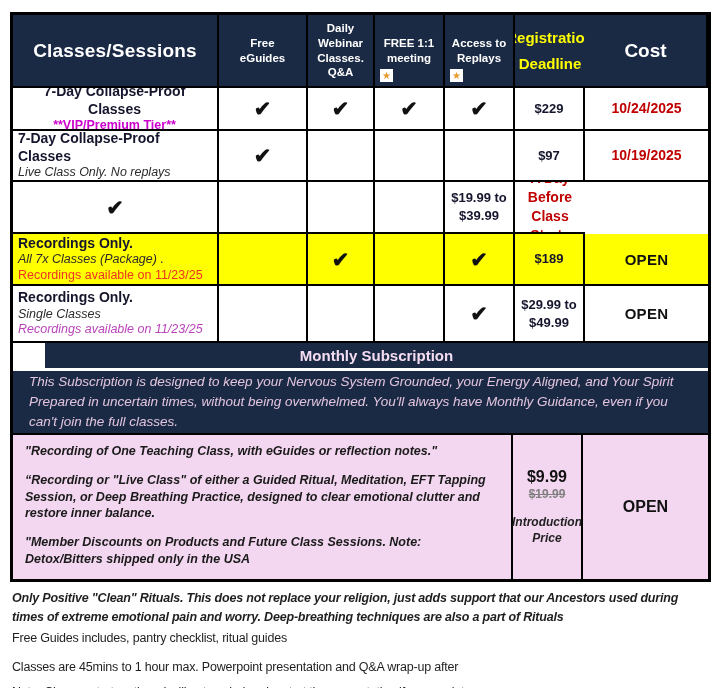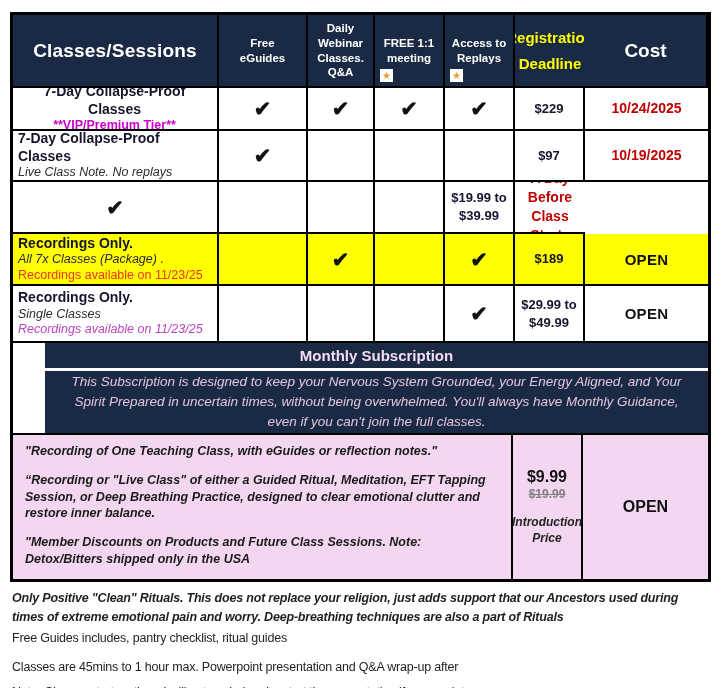--- a/index.html
+++ b/index.html
@@ -56,22 +56,22 @@
   .deadline-open { font-size: 15px; font-weight: bold; color: #111; letter-spacing: .3px; }
 
   
   .subbar {
     background: #1b2a44; height: 25px; margin-bottom: 3px;
     display: flex; align-items: center; justify-content: center; margin-left: 32px;
   }
   .subbar-title { color: #f4ddf2; font-size: 15px; font-weight: bold; }
   .subdesc {
     background: #1b2a44; height: 62px; padding: 5px 16px;
-    display: flex; align-items: center; justify-content: center; text-align: center;
-    color: #e2c4de; font-style: italic; font-size: 13.5px; line-height: 1.5; margin-left: 32px;
+    display: flex; align-items: center; justify-content: center; text-align: left;
+    color: #e2c4de; font-style: italic; font-size: 13.5px; line-height: 1.5;
   }
   .pinkgrid { display: grid; grid-template-columns: 500px 70px 1fr; border-top: 2px solid #000; min-height: 146px; }
   .pinkcell { background: #f3d7f0; border-right: 2px solid #000; }
   .pinkcell.lastcol { border-right: none; }
   .benefits { padding: 8px 12px; font-weight: bold; font-style: italic; font-size: 12.5px; color: #1a1a1a; line-height: 1.34; }
   .benefits .b { margin-bottom: 12px; }
   .benefits .b:last-child { margin-bottom: 0; }
   .pricecell { display: flex; flex-direction: column; align-items: center; justify-content: center; text-align: center; }
   .price-now { font-size: 16px; font-weight: bold; color: #111; }
   .price-old { font-size: 12px; font-weight: bold; color: #808080; text-decoration: line-through; margin-top: 1px; }
@@ -149,21 +149,21 @@
           <span class="cost-val pre">$229</span>
         </div>
       <div class="cell lastcol">
           <span class="deadline-red pre">10/24/2025</span>
         </div>
     </div>
 
     <div class="trow r2">
       <div class="cell namecell">
         <span class="row-title">7-Day Collapse-Proof Classes</span>
-        <span class="row-sub">Live Class Note. No replays</span>
+        <span class="row-sub">Live Class Only. No replays</span>
       </div>
       <div class="cell">
           <span class="check">✔</span>
         </div>
       <div class="cell">
           <span class="check"></span>
         </div>
       <div class="cell">
           <span class="check"></span>
         </div>

